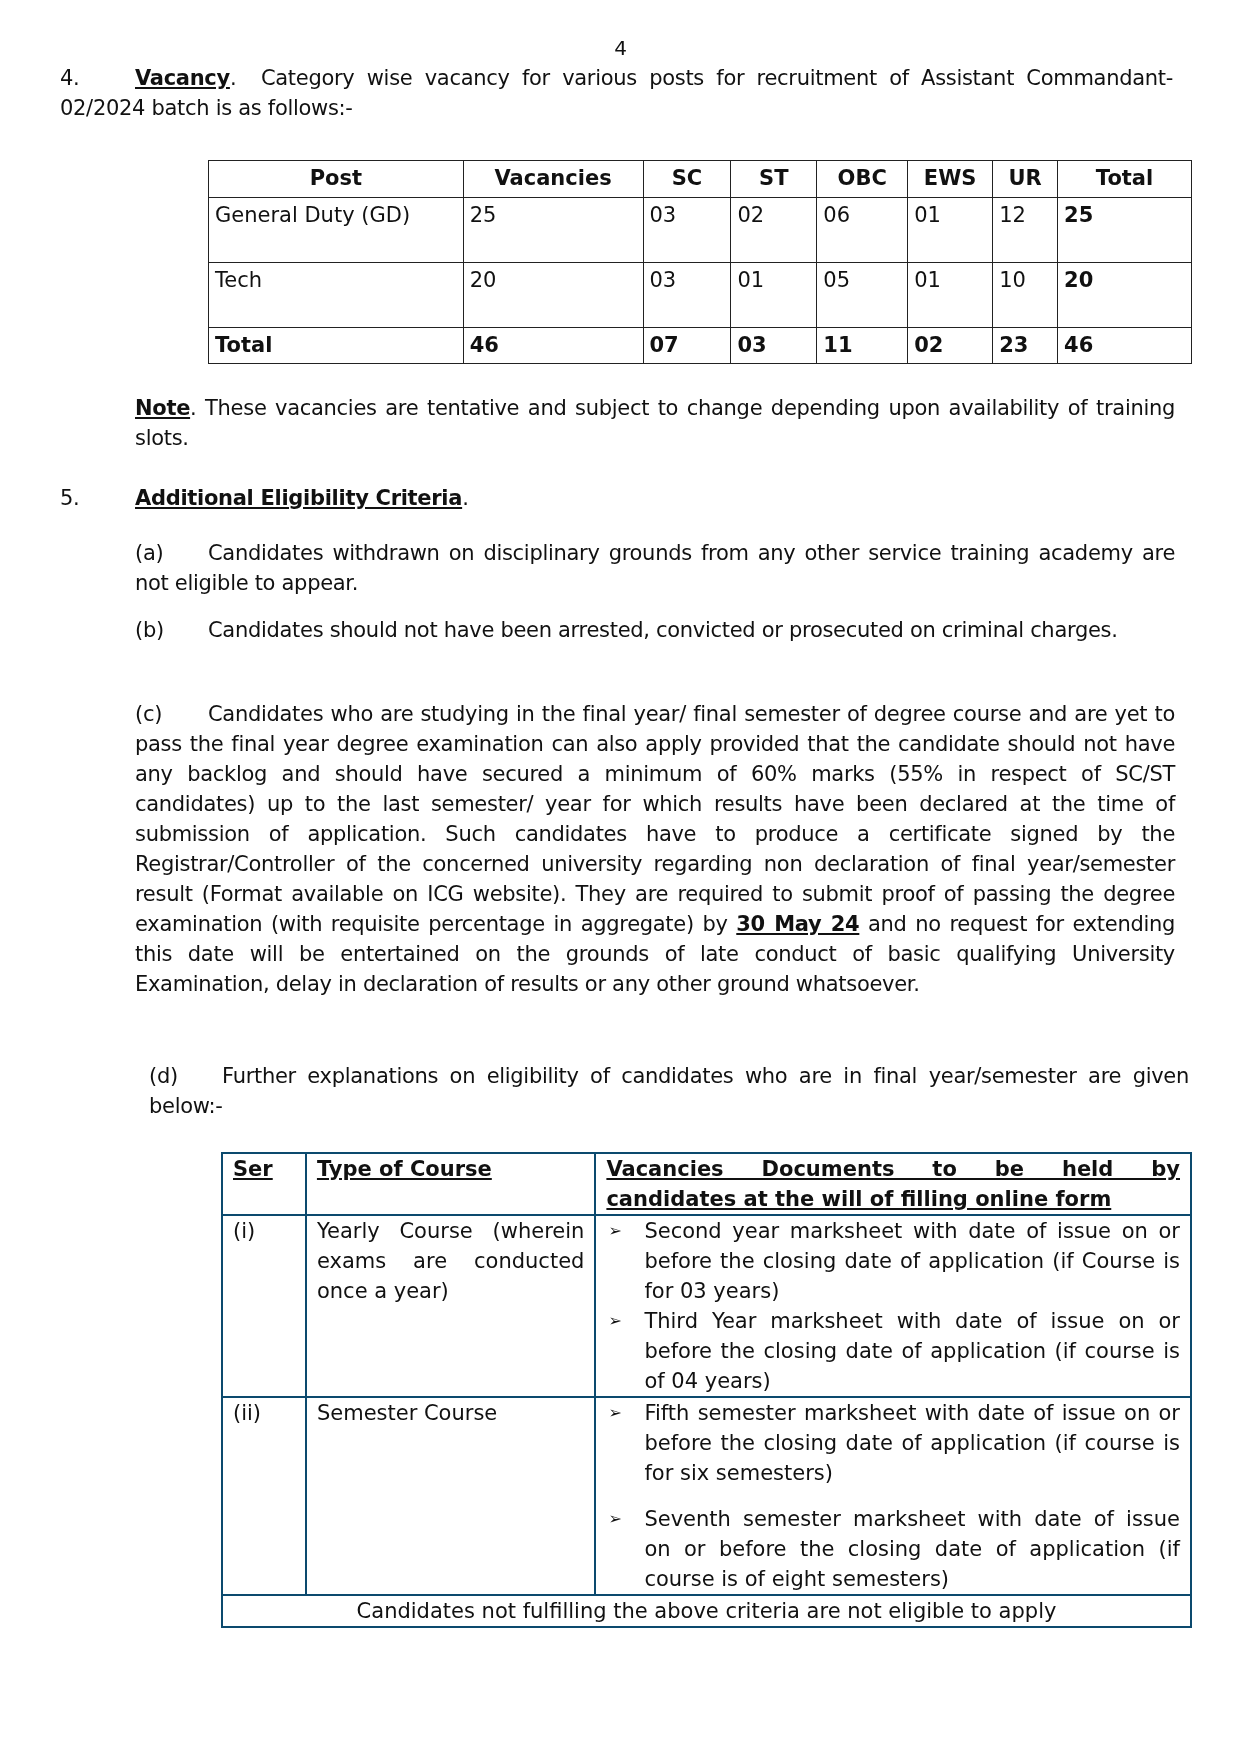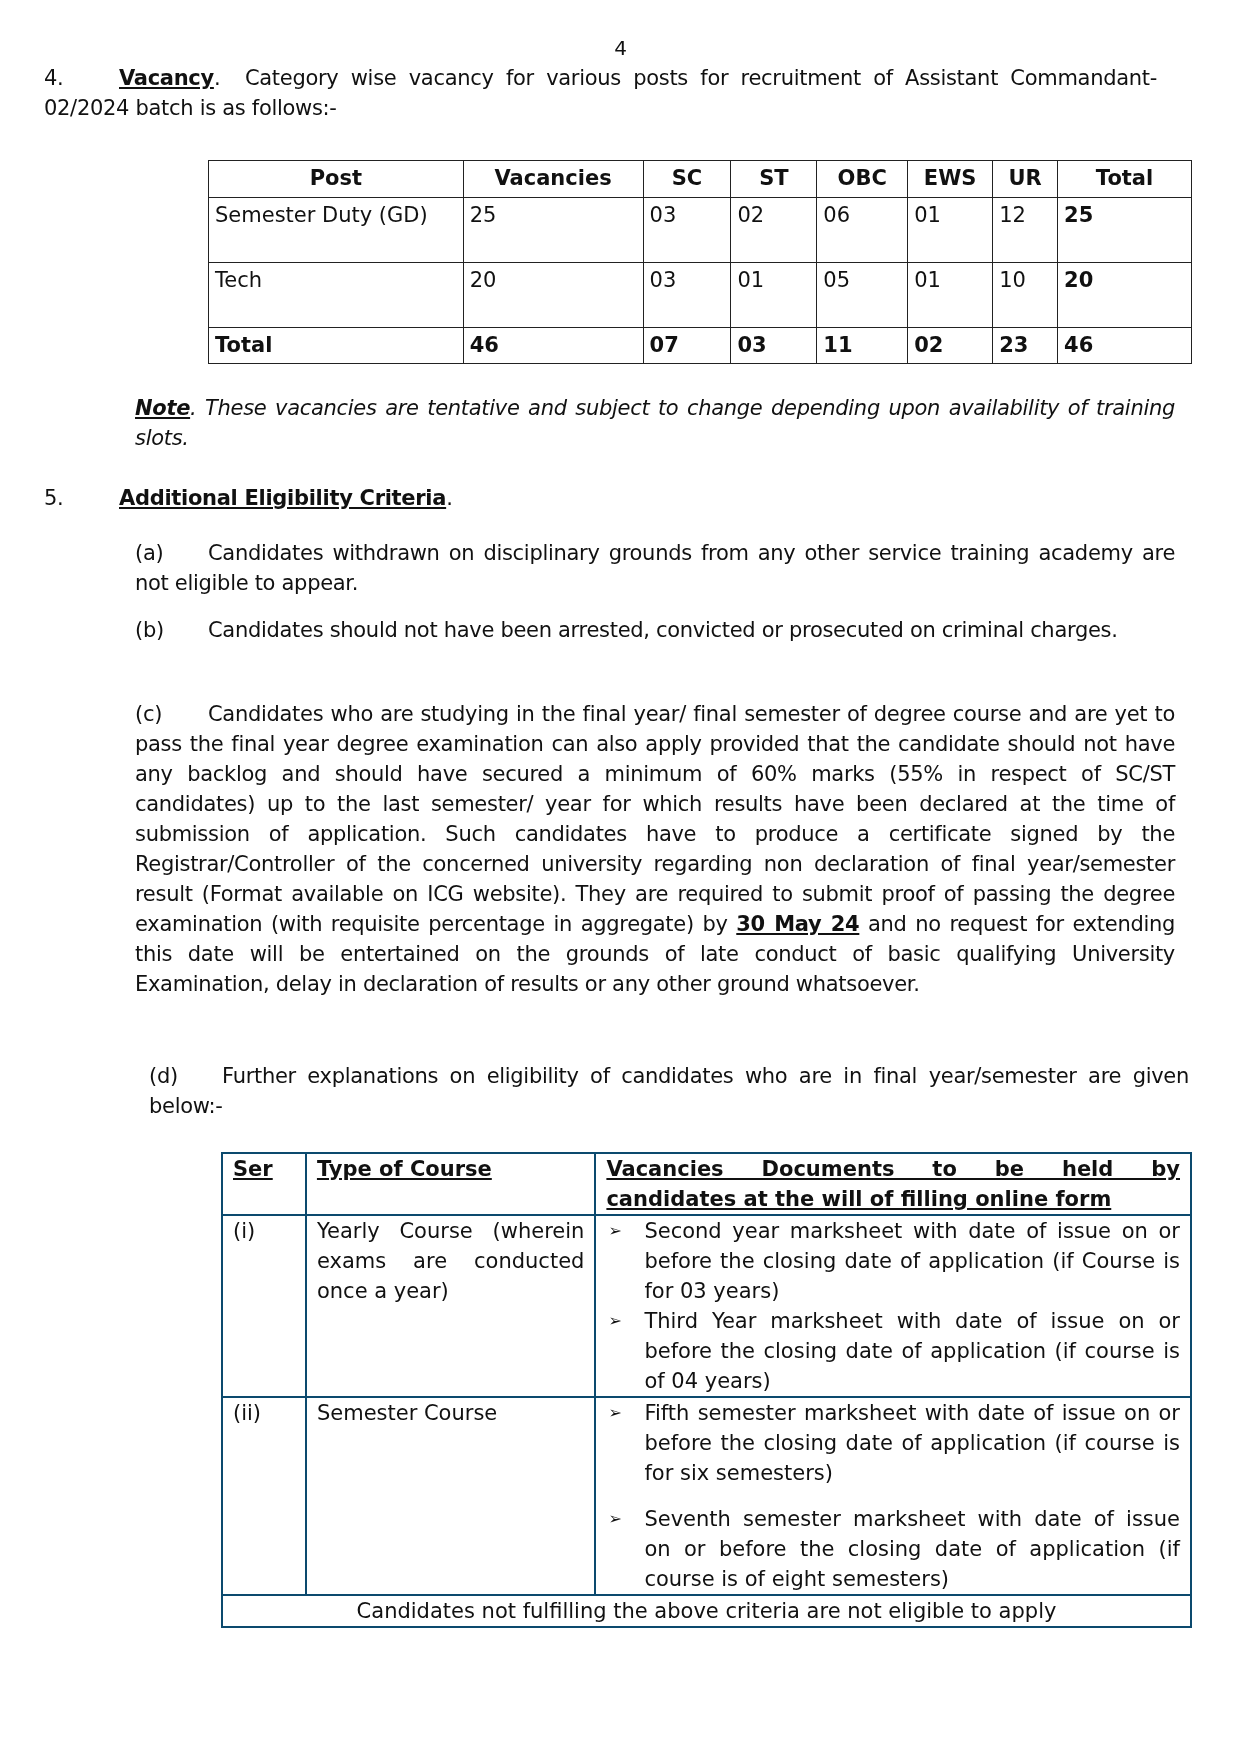--- a/index.html
+++ b/index.html
@@ -1,20 +1,20 @@
 <!DOCTYPE html>
 <html><head>
 <meta charset="utf-8">
 <style>
   html, body { margin: 0; padding: 0; background: #ffffff; }
   body { width: 1241px; height: 1754px; position: relative; overflow: hidden;
          font-family: "DejaVu Sans", sans-serif; color: #111; font-size: 21px; }
   .abs { position: absolute; }
   .page-num { left: 0; width: 1241px; top: 36px; text-align: center; font-size: 20px; }
-  .para { left: 44px; width: 1113px; line-height: 30px; text-align: justify; font-size: 21px; letter-spacing: -0.3px; }
+  .para { left: 60px; width: 1113px; line-height: 30px; text-align: justify; font-size: 21px; letter-spacing: -0.3px; }
   .para.indent { left: 135px; width: 1040px; }
   .num { display: inline-block; width: 75px; }
   .subnum { display: inline-block; width: 73px; }
   b.u, .u { text-decoration: underline; }
   .bold { font-weight: bold; }
   table { border-collapse: collapse; }
   table.vac { position: absolute; left: 208px; top: 160px; width: 984px; font-size: 21px; }
   table.vac td, table.vac th { border: 1px solid #222; padding: 4px 6px; vertical-align: top; line-height: 26px; }
   table.vac th { font-weight: bold; text-align: center; height: 28px; }
   table.vac td.c { text-align: left; }
@@ -56,21 +56,21 @@
     <th>Post</th>
     <th>Vacancies</th>
     <th>SC</th>
     <th>ST</th>
     <th>OBC</th>
     <th>EWS</th>
     <th>UR</th>
     <th>Total</th>
   </tr>
   <tr class="tall">
-    <td>Semester Duty (GD)</td>
+    <td>General Duty (GD)</td>
     <td class="c">25</td>
     <td class="c">03</td>
     <td class="c">02</td>
     <td class="c">06</td>
     <td class="c">01</td>
     <td class="c">12</td>
     <td class="c bold">25</td>
   </tr>
   <tr class="tall">
     <td>Tech</td>
@@ -88,21 +88,21 @@
     <td class="c bold">07</td>
     <td class="c bold">03</td>
     <td class="c bold">11</td>
     <td class="c bold">02</td>
     <td class="c bold">23</td>
     <td class="c bold">46</td>
   </tr>
 </tbody>
   </table>
 
-<div class="abs para indent" style="top:393px;font-style:italic;">
+<div class="abs para indent" style="top:393px;">
   <span class="bold u">Note</span><span>. These vacancies are tentative and subject to change depending upon availability of training slots.</span>
 </div>
 
 <div class="abs para" style="top:483px;">
   <span class="num">5.</span><span class="bold u">Additional Eligibility Criteria</span><span>.</span>
 </div>
 
 <div class="abs para indent" style="top:538px;">
   <span class="subnum">(a)</span><span>Candidates withdrawn on disciplinary grounds from any other service training academy are not eligible to appear.</span>
 </div>

